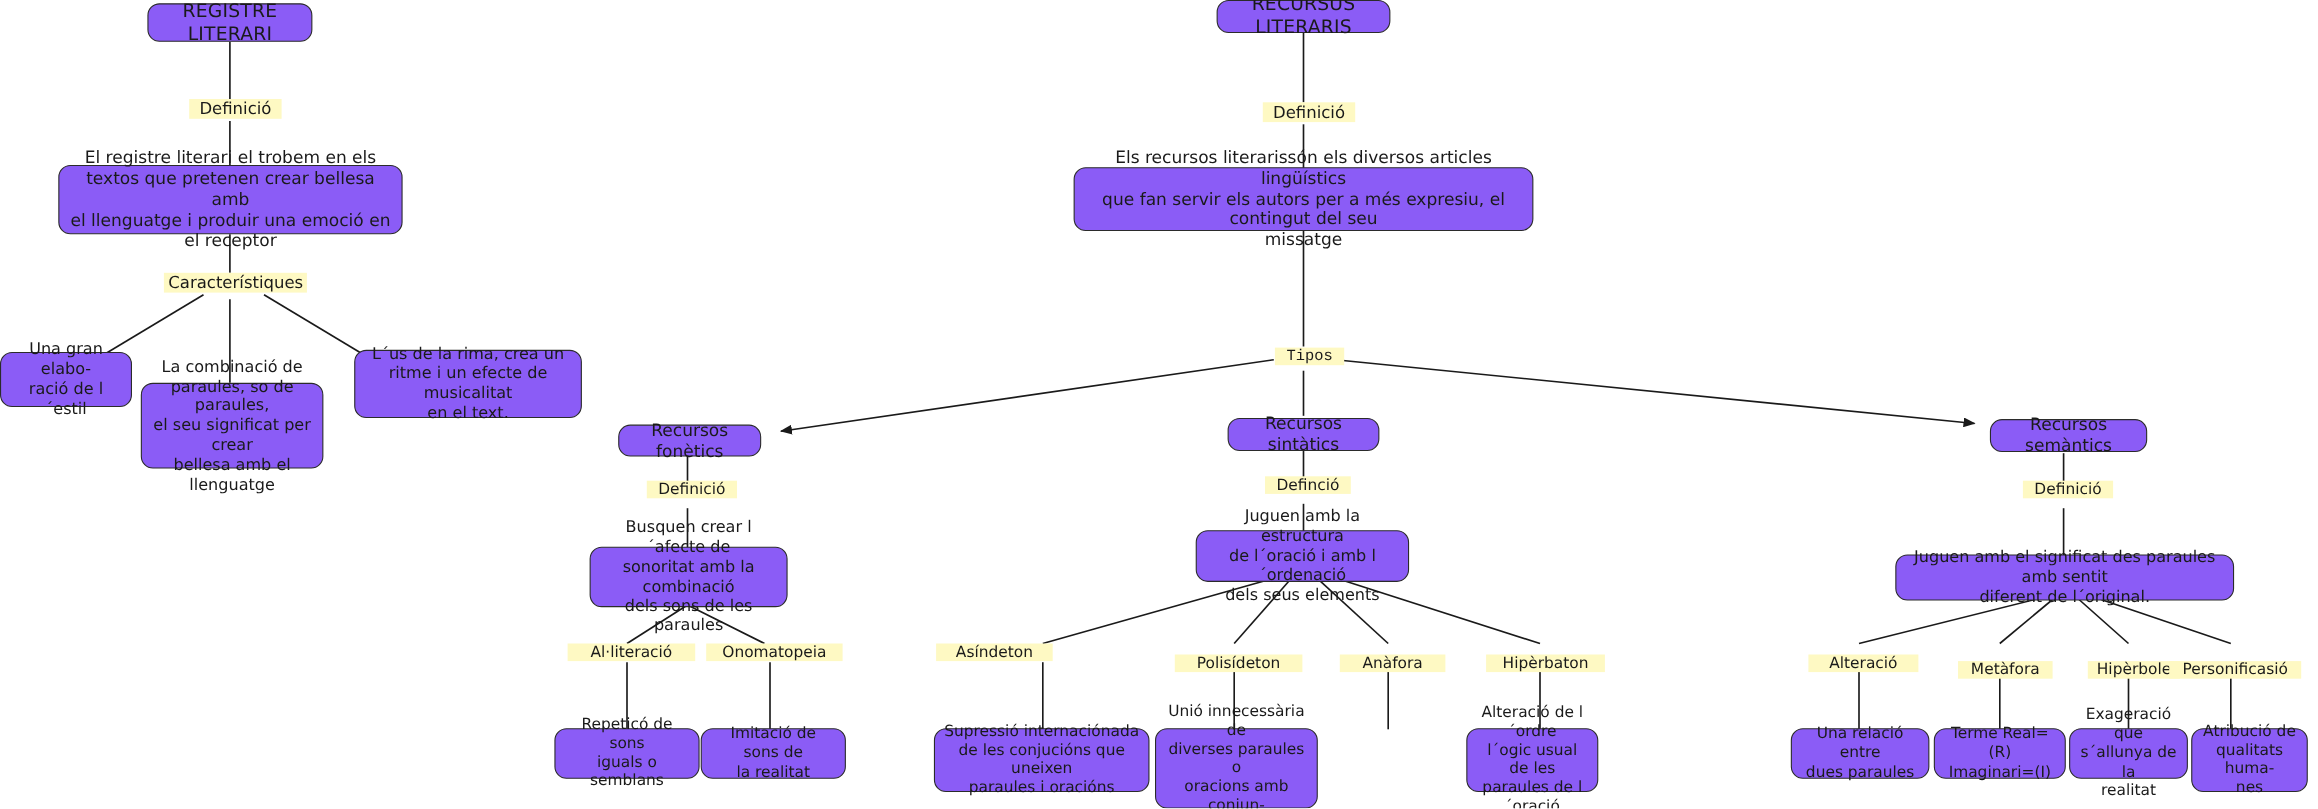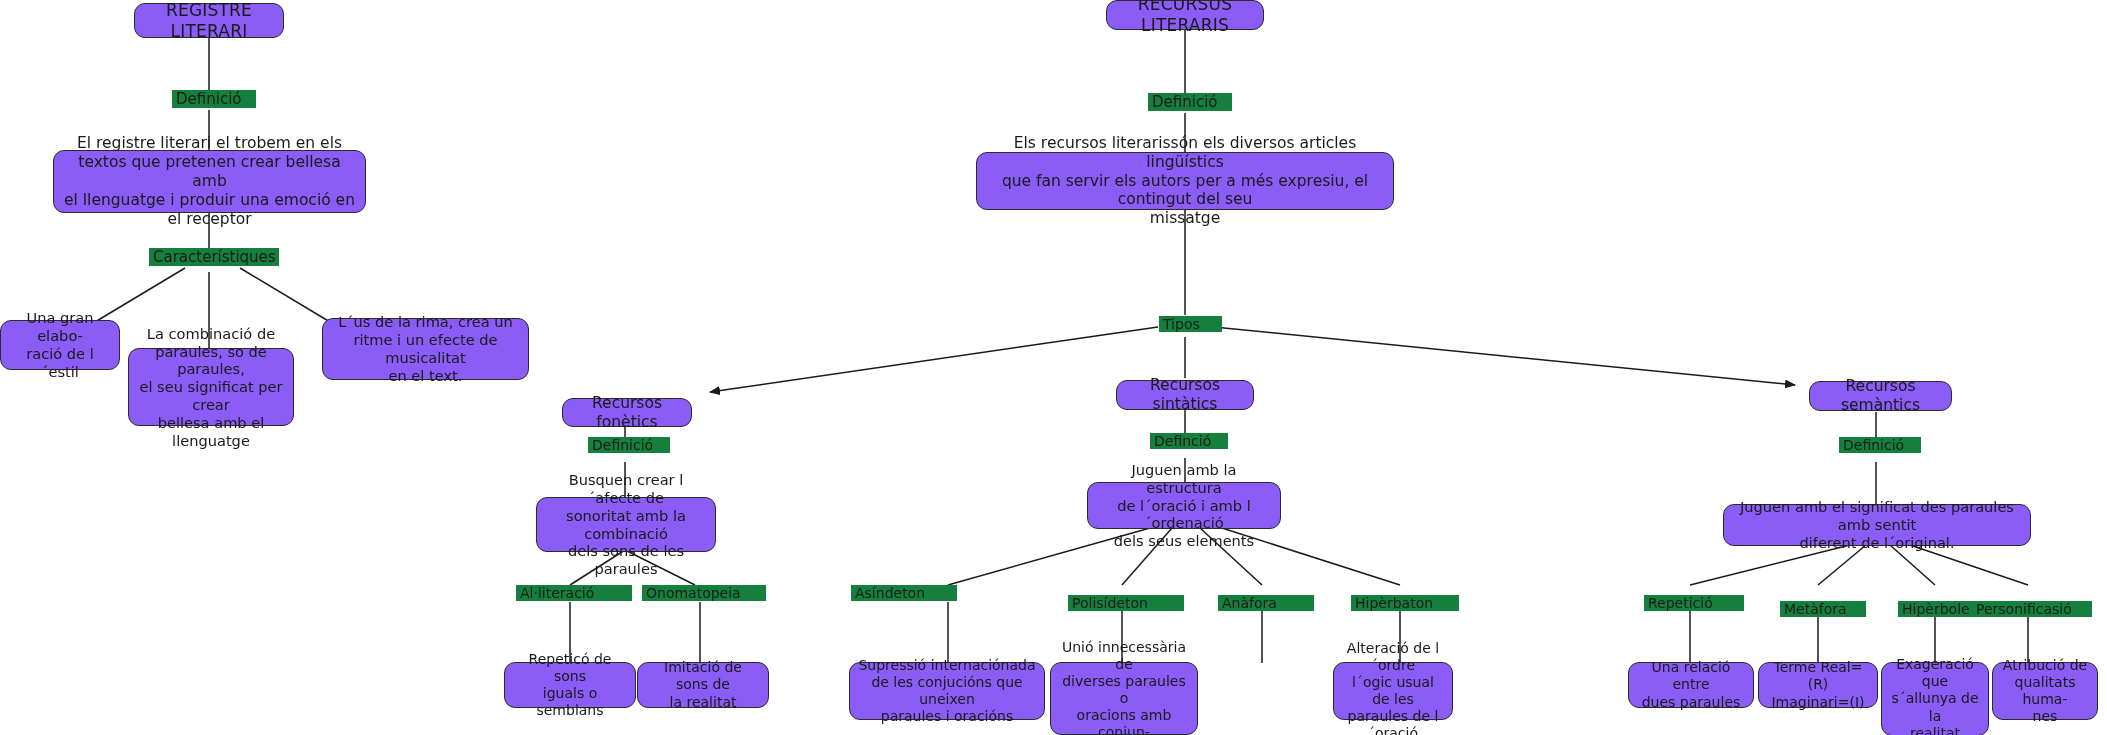--- a/index.html
+++ b/index.html
@@ -23,24 +23,24 @@
   }
   .node.title{font-size:17px;letter-spacing:.2px;}
   .node.def{font-size:15.5px;}
   .node.cat{font-size:15.5px;}
   .node.leaf{font-size:14.6px;}
   .node.leaf-sm{font-size:14px;}
   .link-label{
     position:absolute;
     font-size:15px;
     color:#1a1a1a;
-    background:#15803d;
+    background:#fef9c3;
     padding:0 4px;
     white-space:nowrap;
-    text-align:left;
+    text-align:center;
   }
   .link-label.sm{font-size:14px;}
 </style>
 </head>
 <body>
 
 <div id="canvas">
 
   <svg id="edges" viewBox="0 0 2107 735">
     <defs>
@@ -138,25 +138,25 @@
   <div class="link-label" style="left:1148px;top:93px;width:76px;">
     <span>Definició</span>
   </div>
 
   <div class="node def" style="left:976px;top:152px;width:418px;height:58px;text-align:center;">
     <span>Els recursos literarissón els diversos articles lingüístics
 que fan servir els autors per a més expresiu, el contingut del seu
 missatge</span>
   </div>
 
-  <div class="link-label sm" style="left:1159px;top:316px;width:55px;">
+  <div class="link-label sm" style="left:1159px;top:316px;width:55px;font-family:Liberation Mono, monospace;">
     <span>Tipos</span>
   </div>
 
-  <div class="node cat" style="left:562px;top:386px;width:130px;height:29px;margin-top:12px;">
+  <div class="node cat" style="left:562px;top:386px;width:130px;height:29px;">
     <span>Recursos fonètics</span>
   </div>
   <div class="link-label sm" style="left:588px;top:437px;width:74px;">
     <span>Definició</span>
   </div>
   <div class="node leaf" style="left:536px;top:497px;width:180px;height:55px;justify-content:center;">
     <span>Busquen crear l´afecte de
 sonoritat amb la combinació
 dels sons de les paraules</span>
   </div>
@@ -222,41 +222,41 @@
   </div>
   <div class="link-label sm" style="left:1839px;top:437px;width:74px;">
     <span>Definició</span>
   </div>
   <div class="node leaf" style="left:1723px;top:504px;width:308px;height:42px;">
     <span>Juguen amb el significat des paraules amb sentit
 diferent de l´original.</span>
   </div>
 
   <div class="link-label sm" style="left:1644px;top:595px;width:92px;">
-    <span>Repetició</span>
+    <span>Alteració</span>
   </div>
   <div class="link-label sm" style="left:1780px;top:601px;width:78px;">
     <span>Metàfora</span>
   </div>
   <div class="link-label sm" style="left:1898px;top:601px;width:76px;">
     <span>Hipèrbole</span>
   </div>
   <div class="link-label sm" style="left:1972px;top:601px;width:112px;">
     <span>Personificasió</span>
   </div>
 
   <div class="node leaf-sm" style="left:1628px;top:662px;width:126px;height:46px;">
     <span>Una relació entre
 dues paraules</span>
   </div>
   <div class="node leaf-sm" style="left:1758px;top:662px;width:120px;height:46px;">
     <span>Terme Real=(R)
 Imaginari=(I)</span>
   </div>
-  <div class="node leaf-sm" style="left:1881px;top:662px;width:108px;height:74px;">
+  <div class="node leaf-sm" style="left:1881px;top:662px;width:108px;height:46px;">
     <span>Exageració que
 s´allunya de la
 realitat</span>
   </div>
   <div class="node leaf-sm" style="left:1992px;top:662px;width:106px;height:58px;">
     <span>Atribució de
 qualitats huma-
 nes</span>
   </div>
 

